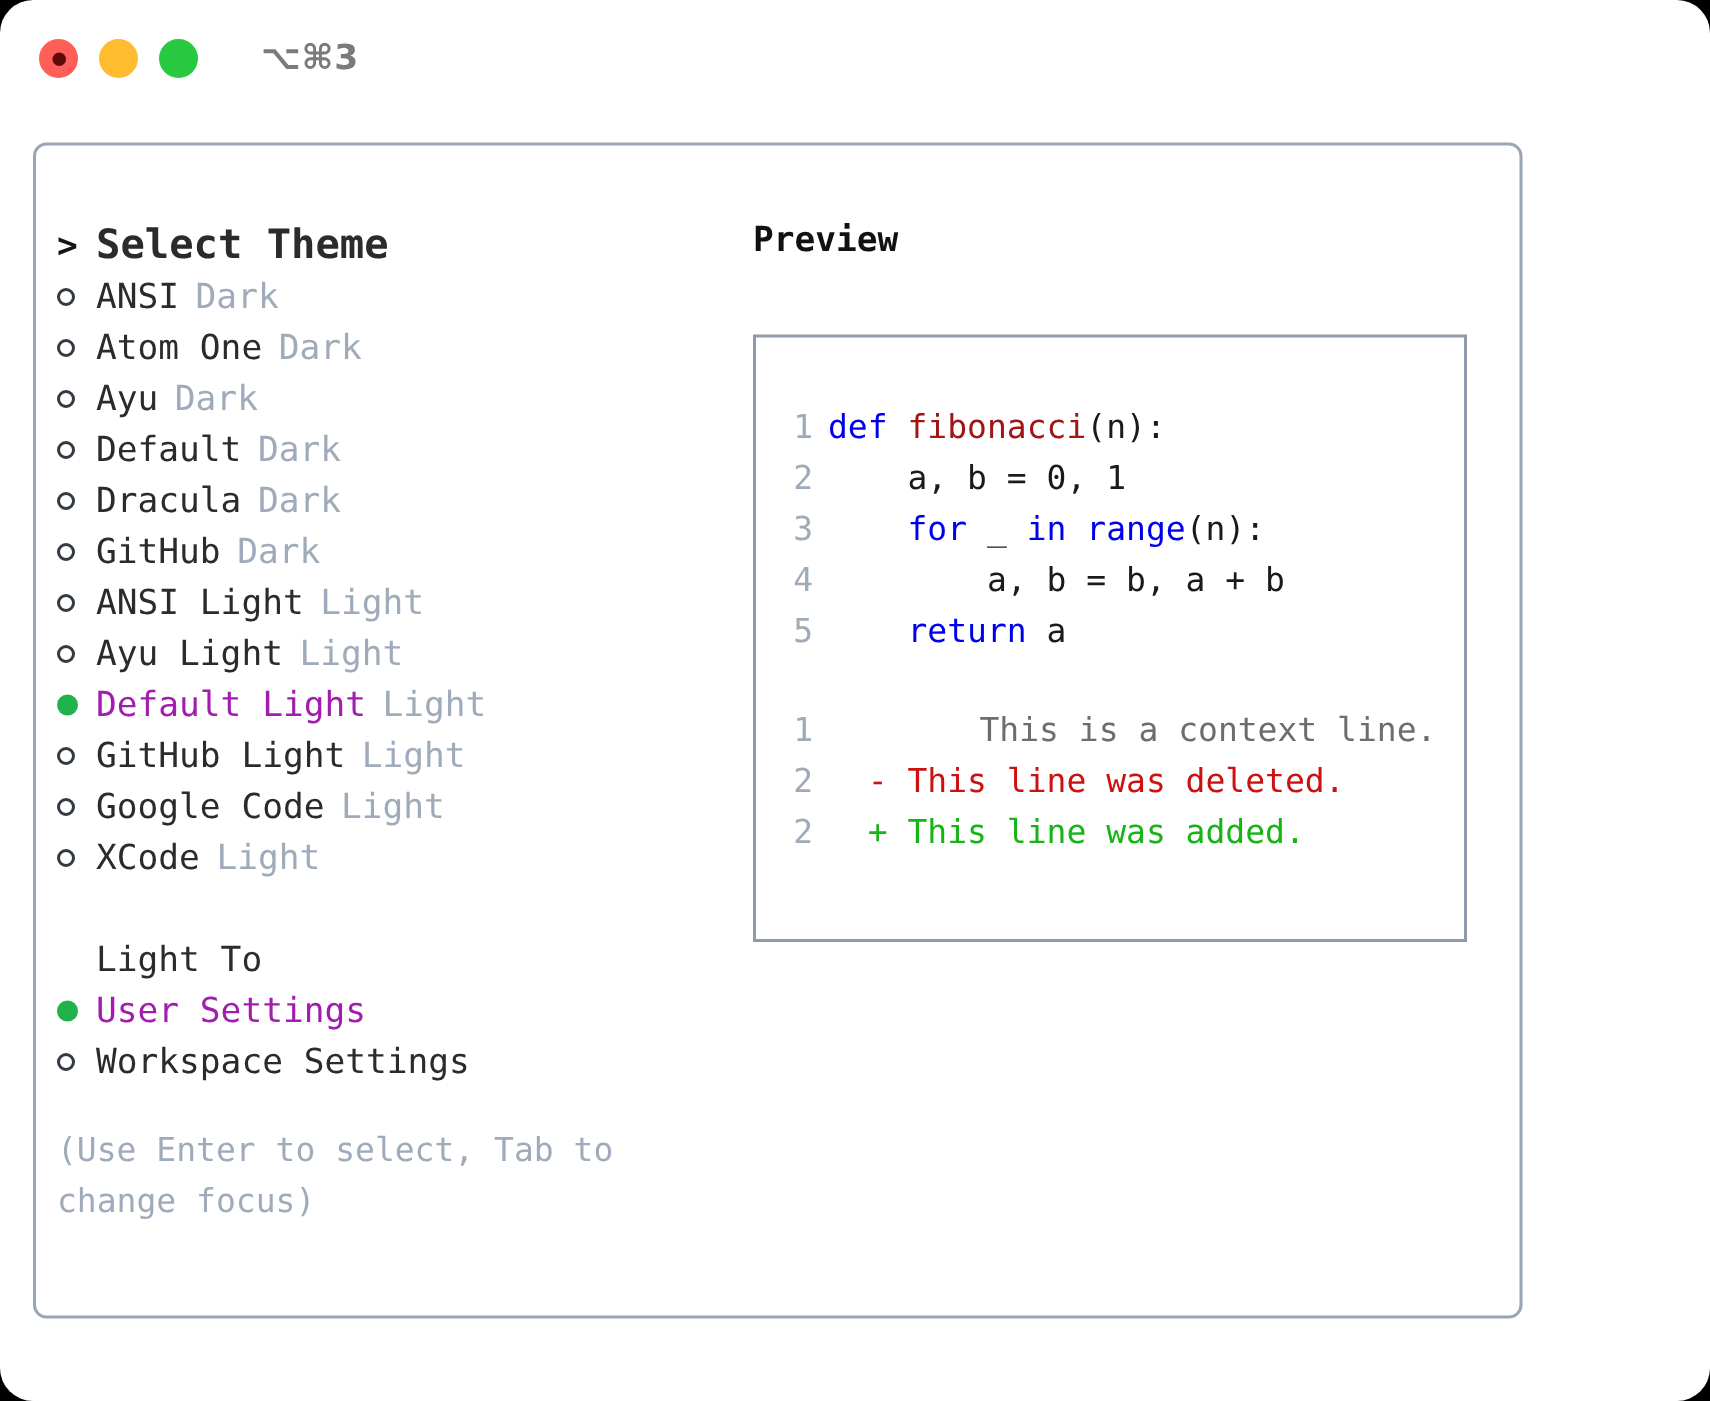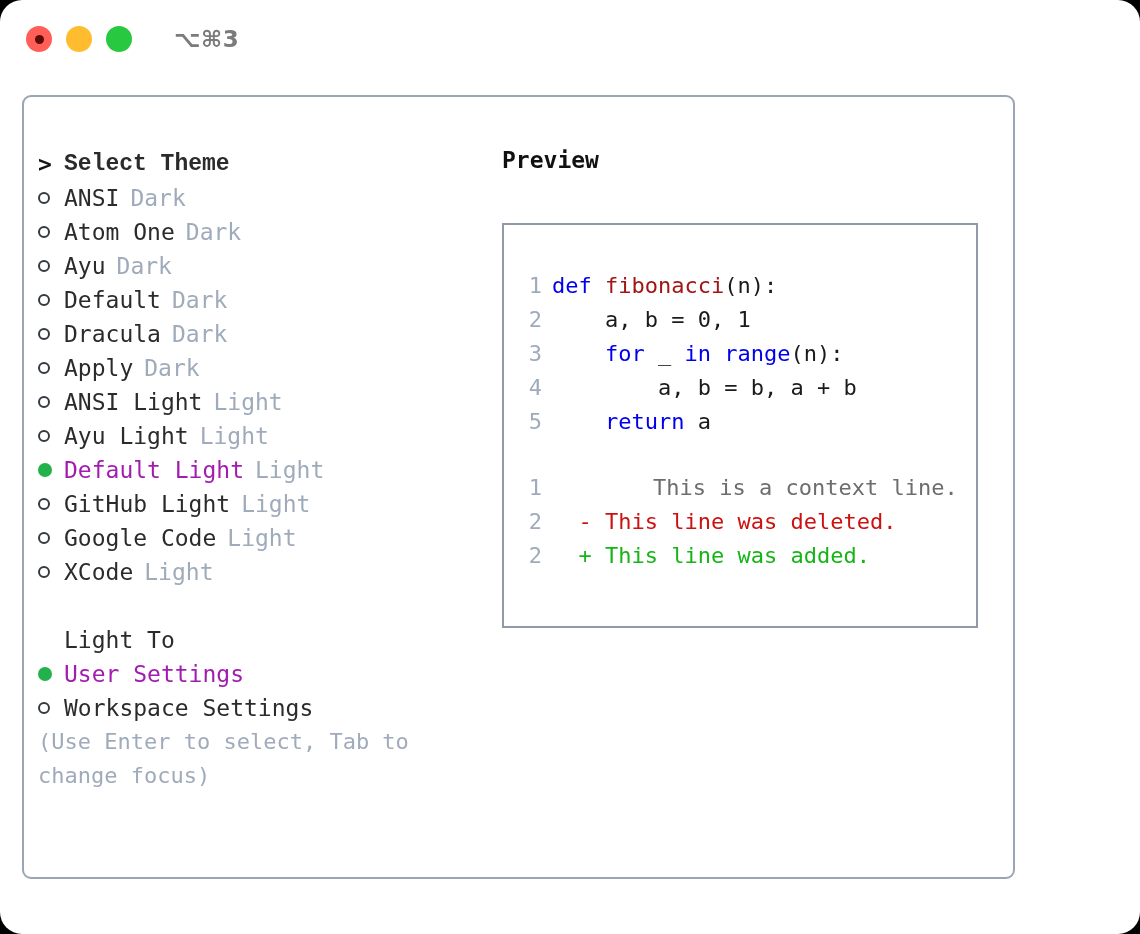--- a/index.html
+++ b/index.html
@@ -116,33 +116,33 @@
   }
   .caret {
     font-weight: bold;
     color: #151515;
     font-size: 23px;
   }
 
   .header-row .label {
     font-weight: bold;
     color: #111111;
-    font-size: 23px;
-    font-family: Liberation Mono, monospace;
+    font-size: 27px;
   }
   .row .label { color: #2b2b2b; }
   .row.selected .label { color: #a21caf; }
   .badge {
     color: #9fabbb;
     margin-left: 11px;
   }
   .row.plain .marker { visibility: hidden; }
   .spacer-md { height: 34px; }
 
   #hint {
+    margin-top: 26px;
     font-size: 22px;
     color: #9fabbb;
     line-height: 34px;
     width: 410px;
   }
 
   
   #right-col {
     position: absolute;
     left: 478px;
@@ -212,21 +212,21 @@
         <span class="marker"><span class="caret">&gt;</span></span>
         <span class="label">Select Theme</span>
       </div>
 
       <div id="theme-list">
           <div class="row"><span class="marker"><span class="bullet-hollow"></span></span><span class="label">ANSI</span><span class="badge">Dark</span></div>
           <div class="row"><span class="marker"><span class="bullet-hollow"></span></span><span class="label">Atom One</span><span class="badge">Dark</span></div>
           <div class="row"><span class="marker"><span class="bullet-hollow"></span></span><span class="label">Ayu</span><span class="badge">Dark</span></div>
           <div class="row"><span class="marker"><span class="bullet-hollow"></span></span><span class="label">Default</span><span class="badge">Dark</span></div>
           <div class="row"><span class="marker"><span class="bullet-hollow"></span></span><span class="label">Dracula</span><span class="badge">Dark</span></div>
-          <div class="row"><span class="marker"><span class="bullet-hollow"></span></span><span class="label">Apply</span><span class="badge">Dark</span></div>
+          <div class="row"><span class="marker"><span class="bullet-hollow"></span></span><span class="label">GitHub</span><span class="badge">Dark</span></div>
           <div class="row"><span class="marker"><span class="bullet-hollow"></span></span><span class="label">ANSI Light</span><span class="badge">Light</span></div>
           <div class="row"><span class="marker"><span class="bullet-hollow"></span></span><span class="label">Ayu Light</span><span class="badge">Light</span></div>
           <div class="row selected"><span class="marker"><span class="bullet-filled"></span></span><span class="label">Default Light</span><span class="badge">Light</span></div>
           <div class="row"><span class="marker"><span class="bullet-hollow"></span></span><span class="label">GitHub Light</span><span class="badge">Light</span></div>
           <div class="row"><span class="marker"><span class="bullet-hollow"></span></span><span class="label">Google Code</span><span class="badge">Light</span></div>
           <div class="row"><span class="marker"><span class="bullet-hollow"></span></span><span class="label">XCode</span><span class="badge">Light</span></div>
         </div>
 
       <div class="spacer-md"></div>
 

